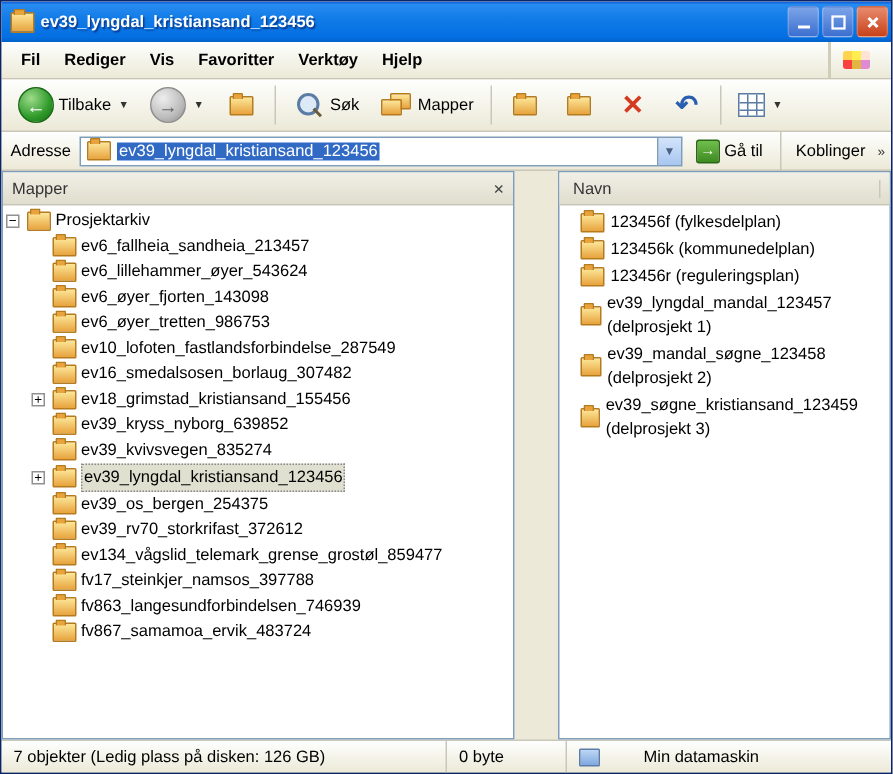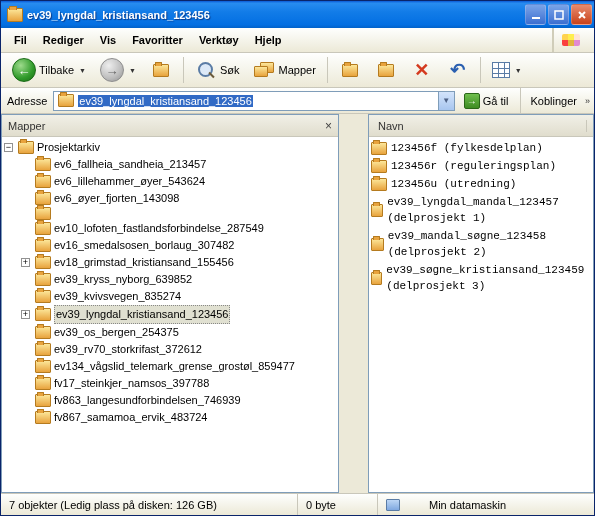--- a/index.html
+++ b/index.html
@@ -158,21 +158,21 @@
   .tree > ul { padding-left:2px; }
   .tree li { white-space:nowrap; line-height:17px; }
   .node { display:flex; align-items:center; gap:3px; padding-right:4px;}
   .exp {
     width:9px;height:9px; border:1px solid #919191; background:#fff;
     font-size:9px; line-height:7px; text-align:center; color:#000;
     margin-right:2px; flex-shrink:0;
   }
   .exp.blank{border:none;background:none;}
   .node .lbl.sel { background:#e0e0d1; border:1px dotted #888; padding:0 1px; }
-  .filelist .row { display:flex;align-items:center;gap:4px; padding:1px 4px 1px 2px; line-height:16px;font-family:Liberation Mono, monospace;}
+  .filelist .row { display:flex;align-items:center;gap:4px; padding:1px 4px 1px 14px; line-height:16px;}
   .statusbar {
     height:22px; border-top:1px solid #c9c7ba;
     background: linear-gradient(to bottom,#fefffe,#ece9d7);
     display:flex; align-items:center;
   }
   .status-cell { padding:0 8px; border-right:1px solid #c9c7ba; height:100%; display:flex;align-items:center; gap:4px;}
   .status-cell.first{flex:1.4}
   .status-cell.mid{width:80px}
   .status-cell.last{flex:1;border-right:none;gap:29px;}
   .screen-ic{width:14px;height:12px;border:1px solid #5a7ca5;background:linear-gradient(#bcd6f5,#7fa8e0);border-radius:1px;}
@@ -315,20 +315,21 @@
                 <div class="node">
                   <span class="exp blank"></span>
                   <span class="folder-small"></span>
                   <span class="lbl">ev6_øyer_fjorten_143098</span>
                 </div>
               </li>
               <li>
                 <div class="node">
                   <span class="exp blank"></span>
                   <span class="folder-small"></span>
+                  <span class="lbl">ev6_øyer_tretten_986753</span>
                 </div>
               </li>
               <li>
                 <div class="node">
                   <span class="exp blank"></span>
                   <span class="folder-small"></span>
                   <span class="lbl">ev10_lofoten_fastlandsforbindelse_287549</span>
                 </div>
               </li>
               <li>
@@ -418,25 +419,25 @@
     <div class="pane-header">
       <span class="name-col">Navn</span>
     </div>
     <div class="filelist" id="filelist">
         <div class="row">
           <span class="folder-small"></span>
           <span>123456f (fylkesdelplan)</span>
         </div>
         <div class="row">
           <span class="folder-small"></span>
+          <span>123456k (kommunedelplan)</span>
+        </div>
+        <div class="row">
+          <span class="folder-small"></span>
           <span>123456r (reguleringsplan)</span>
-        </div>
-        <div class="row">
-          <span class="folder-small"></span>
-          <span>123456u (utredning)</span>
         </div>
         <div class="row">
           <span class="folder-small"></span>
           <span>ev39_lyngdal_mandal_123457 (delprosjekt 1)</span>
         </div>
         <div class="row">
           <span class="folder-small"></span>
           <span>ev39_mandal_søgne_123458 (delprosjekt 2)</span>
         </div>
         <div class="row">

